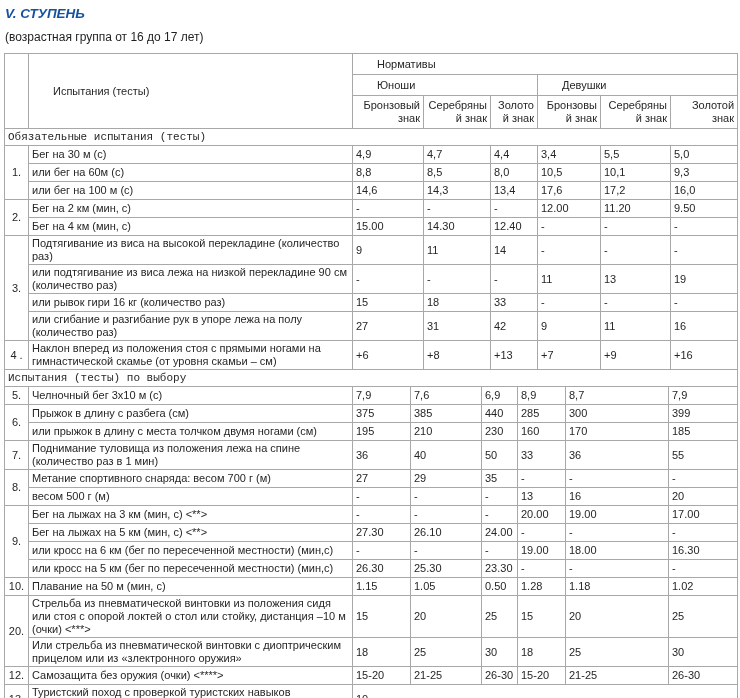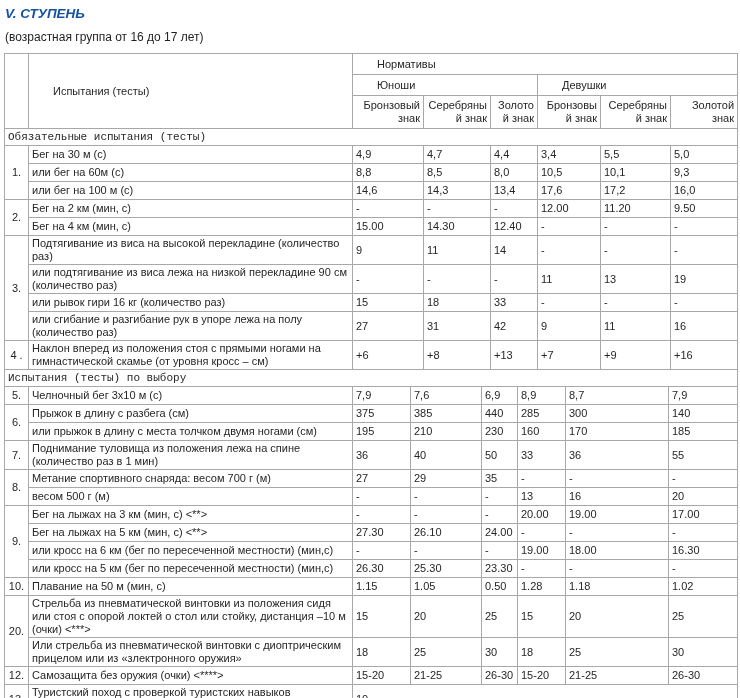--- a/index.html
+++ b/index.html
@@ -135,21 +135,21 @@
             <td>или сгибание и разгибание рук в упоре лежа на полу (количество раз)</td>
             <td class="val">27</td>
             <td class="val">31</td>
             <td class="val">42</td>
             <td class="val">9</td>
             <td class="val">11</td>
             <td class="val">16</td>
           </tr>
           <tr>
             <td rowspan="1" class="num">4 .</td>
-            <td>Наклон вперед из положения стоя с прямыми ногами на гимнастической скамье (от уровня кросс – см)</td>
+            <td>Наклон вперед из положения стоя с прямыми ногами на гимнастической скамье (от уровня скамьи – см)</td>
             <td class="val">+6</td>
             <td class="val">+8</td>
             <td class="val">+13</td>
             <td class="val">+7</td>
             <td class="val">+9</td>
             <td class="val">+16</td>
           </tr>
         </tbody>
       </table>
       <table class="tbl">
@@ -178,21 +178,21 @@
             <td class="val">7,9</td>
           </tr>
           <tr>
             <td rowspan="2" class="num">6.</td>
             <td>Прыжок в длину с разбега (см)</td>
             <td class="val">375</td>
             <td class="val">385</td>
             <td class="val">440</td>
             <td class="val">285</td>
             <td class="val">300</td>
-            <td class="val">140</td>
+            <td class="val">399</td>
           </tr>
           <tr>
             <td>или прыжок в длину с места толчком двумя ногами (см)</td>
             <td class="val">195</td>
             <td class="val">210</td>
             <td class="val">230</td>
             <td class="val">160</td>
             <td class="val">170</td>
             <td class="val">185</td>
           </tr>

